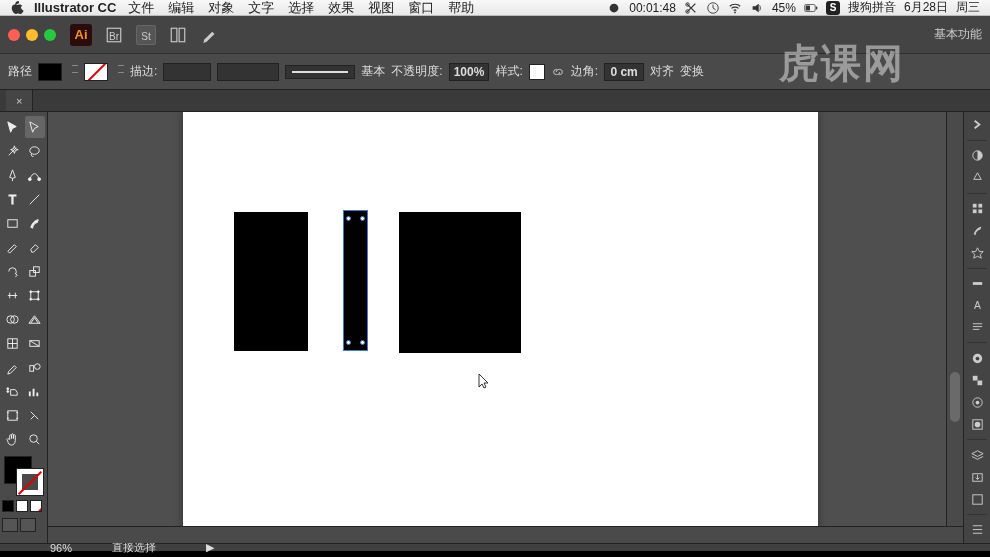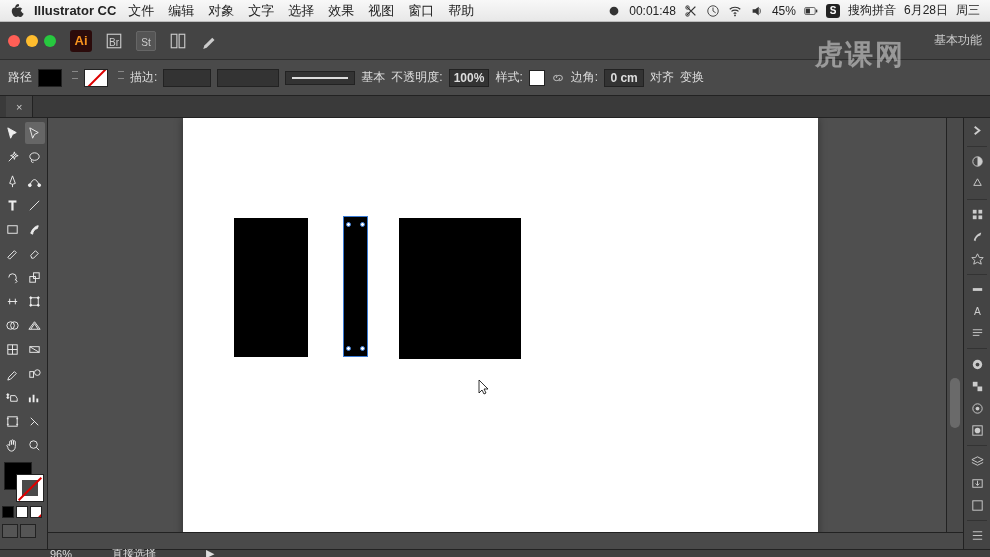--- a/index.html
+++ b/index.html
@@ -1,17 +1,17 @@
 <!DOCTYPE html>
 <html><head>
 <meta charset="utf-8">
 <style>
 * { margin: 0; padding: 0; box-sizing: border-box; font-family: -apple-system, "Helvetica Neue", Arial, sans-serif; user-select: none; }
 html, body { width: 990px; height: 557px; overflow: hidden; background: #000; }
-.menubar { height: 22px; background: linear-gradient(#f8f8f8,#e8e8e8); display: flex; align-items: center; padding: 0 10px; font-size: 13px; color: #222; border-bottom: 1px solid #bbb; }
+.menubar { height: 16px; background: linear-gradient(#f8f8f8,#e8e8e8); display: flex; align-items: center; padding: 0 10px; font-size: 13px; color: #222; border-bottom: 1px solid #bbb; }
 .menubar .applogo { width: 14px; height: 14px; margin-right: 10px; }
 .menubar .appname { font-weight: 600; margin-right: 12px; }
 .menubar .mitem { margin-right: 14px; cursor: default; }
 .menubar .spacer { flex: 1; }
 .menubar .status { display: flex; align-items: center; gap: 8px; font-size: 12px; }
 .menubar .status span { display: inline-flex; align-items: center; }
 .menubar .mini-icon { width: 14px; height: 14px; fill: #333; }
 .titlebar { height: 37px; background: #444; display: flex; align-items: center; padding: 0 8px; gap: 6px; }
 .tbtn { width: 12px; height: 12px; border-radius: 50%; }
 .tbtn.r{background:#ff5f56;} .tbtn.y{background:#ffbd2e;} .tbtn.g{background:#27c93f;}
@@ -64,21 +64,21 @@
 .cursor svg{width:100%;height:100%;}
 .rightdock{width:27px;background:#444;border-left:1px solid #222;display:flex;flex-direction:column;align-items:center;padding:4px 0;gap:4px;}
 .rightdock .ritem{width:18px;height:18px;display:flex;align-items:center;justify-content:center;color:#ddd;}
 .rightdock .ritem svg{width:15px;height:15px;fill:#ccc;}
 .rightdock .sep{width:80%;height:1px;background:#333;margin:2px 0;}
 .scroll-h{position:absolute;left:48px;right:27px;bottom:0;height:17px;background:#4a4a4a;border-top:1px solid #222;display:flex;align-items:center;font-size:11px;color:#ddd;padding-right:4px;}
 .scroll-v{position:absolute;right:27px;top:0;bottom:17px;width:17px;background:#4a4a4a;border-left:1px solid #222;}
 .scroll-v .thumb{position:absolute;left:3px;right:3px;top:260px;height:50px;background:#6a6a6a;border-radius:5px;}
 .statusbar{height:8px;background:#404040;border-top:1px solid #222;display:flex;align-items:center;font-size:11px;color:#ddd;padding-left:50px;gap:40px;}
 .subtitle{position:absolute;left:0;right:0;bottom:28px;text-align:center;font-size:20px;font-weight:700;color:#fff;text-shadow:0 0 3px #000,0 0 3px #000,1px 1px 2px #000,-1px -1px 2px #000;pointer-events:none;}
-.watermark{position:absolute;right:85px;top:36px;font-size:28px;font-weight:600;color:rgba(255,255,255,.45);letter-spacing:2px;pointer-events:none;}
+.watermark{position:absolute;right:85px;top:36px;font-size:40px;font-weight:600;color:rgba(255,255,255,.45);letter-spacing:2px;pointer-events:none;}
 </style>
 </head>
 <body>
 
 <div class="menubar">
   <svg class="applogo" viewBox="0 0 16 16">
       <path d="M12.3 8.5c0-2 1.6-2.9 1.7-3-1-1.3-2.4-1.5-2.9-1.5-1.2-.1-2.4.7-3 .7-.6 0-1.6-.7-2.6-.7C3.9 4 2 5.2 2 7.9c0 1 .2 2 .6 3 .5 1.2 2.2 4.1 4 4 1 0 1.4-.6 2.6-.6 1.2 0 1.5.6 2.6.6 1.8 0 3.3-2.7 3.8-3.9-2.4-1-2.3-2.5-2.3-2.5zM10.2 2.6C11 .1 9.1 0 9.1 0 8.1.1 7.1.8 6.6 1.6c-.5.7-.9 1.9-.7 2.9 1 .1 2.2-.5 2.8-1.3.5-.6 1.3-.3 1.5-.6z" fill="#333"></path>
     </svg>
   <span class="appname">Illustrator CC</span>
   <span class="mitem">文件</span>

